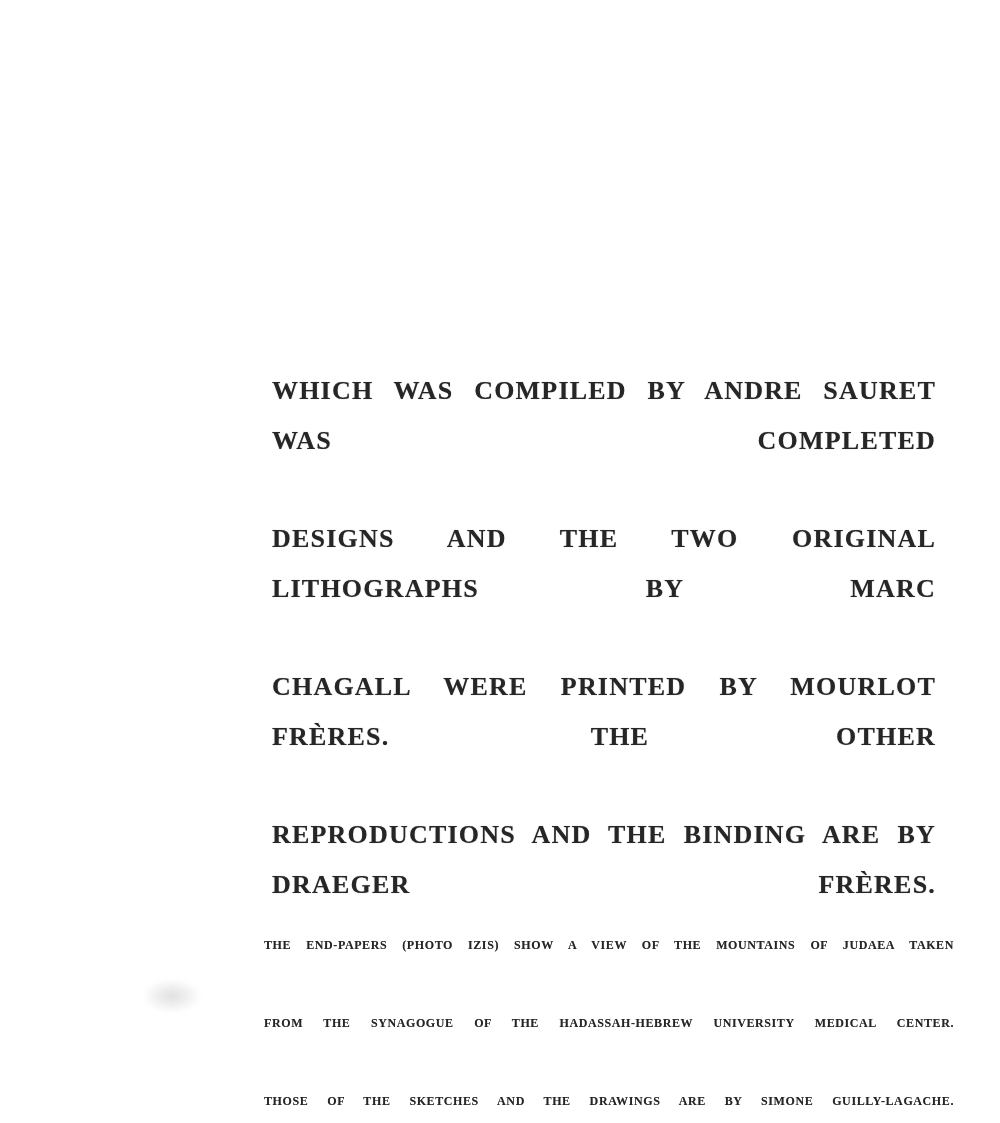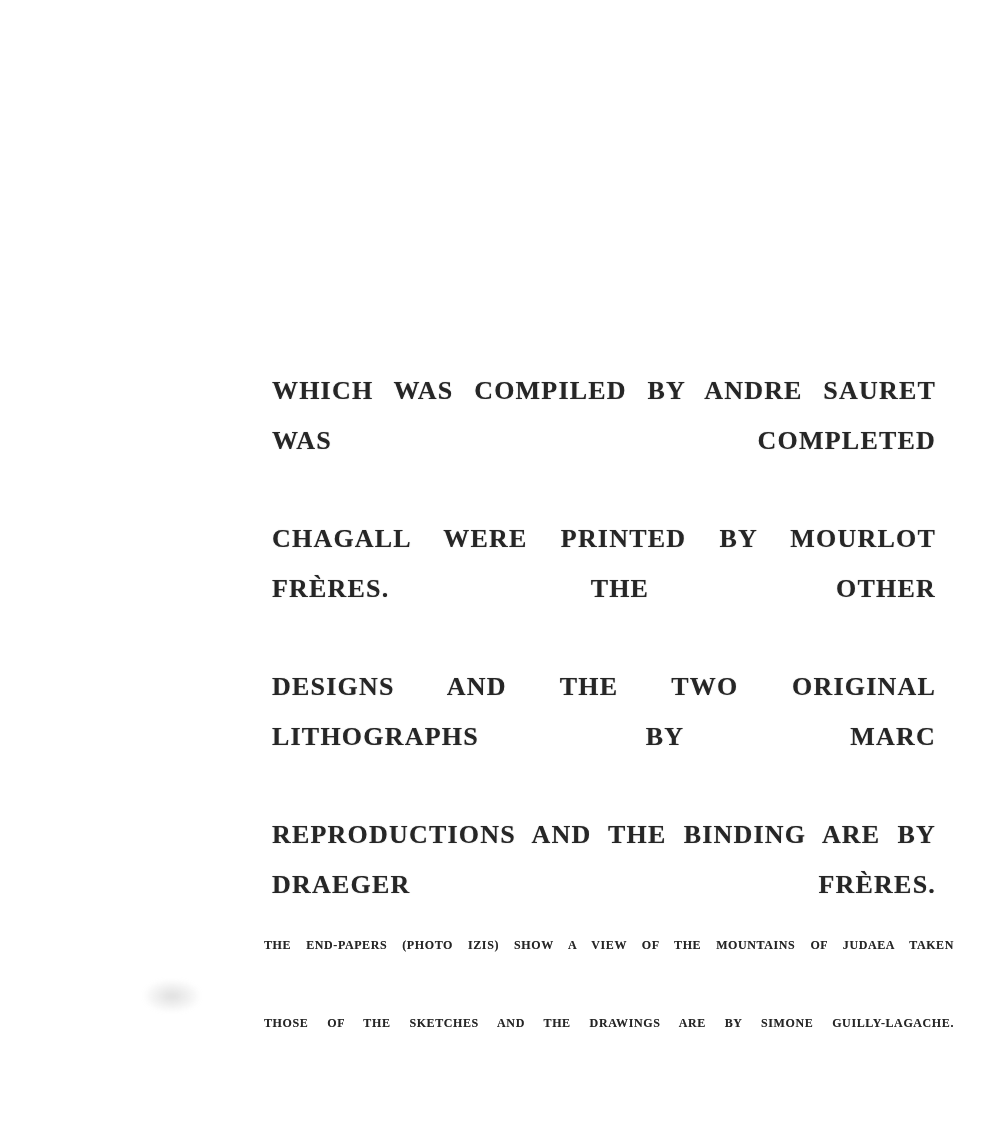--- a/index.html
+++ b/index.html
@@ -53,25 +53,26 @@
     filter: blur(2px);
   }
 </style>
 </head>
 <body>
 
 <div class="page">
 
   <div class="para main-paragraph">
     <div class="line">WHICH WAS COMPILED BY ANDRE SAURET WAS COMPLETED</div>
+    <div class="line">DESIGNS AND THE TWO ORIGINAL LITHOGRAPHS BY MARC</div>
     <div class="line">CHAGALL WERE PRINTED BY MOURLOT FRÈRES.  THE OTHER</div>
-    <div class="line">DESIGNS AND THE TWO ORIGINAL LITHOGRAPHS BY MARC</div>
     <div class="line">REPRODUCTIONS AND THE BINDING ARE BY DRAEGER FRÈRES.</div>
   </div>
 
   <div class="para note-paragraph">
     <div class="line">THE END-PAPERS (PHOTO IZIS) SHOW A VIEW OF THE MOUNTAINS OF JUDAEA TAKEN</div>
+    <div class="line">FROM THE SYNAGOGUE OF THE HADASSAH-HEBREW UNIVERSITY MEDICAL CENTER.</div>
     <div class="line">THOSE OF THE SKETCHES AND THE DRAWINGS ARE BY SIMONE GUILLY-LAGACHE.</div>
   </div>
 
   <div class="smudge"></div>
 
 </div>
 
 </body></html>

